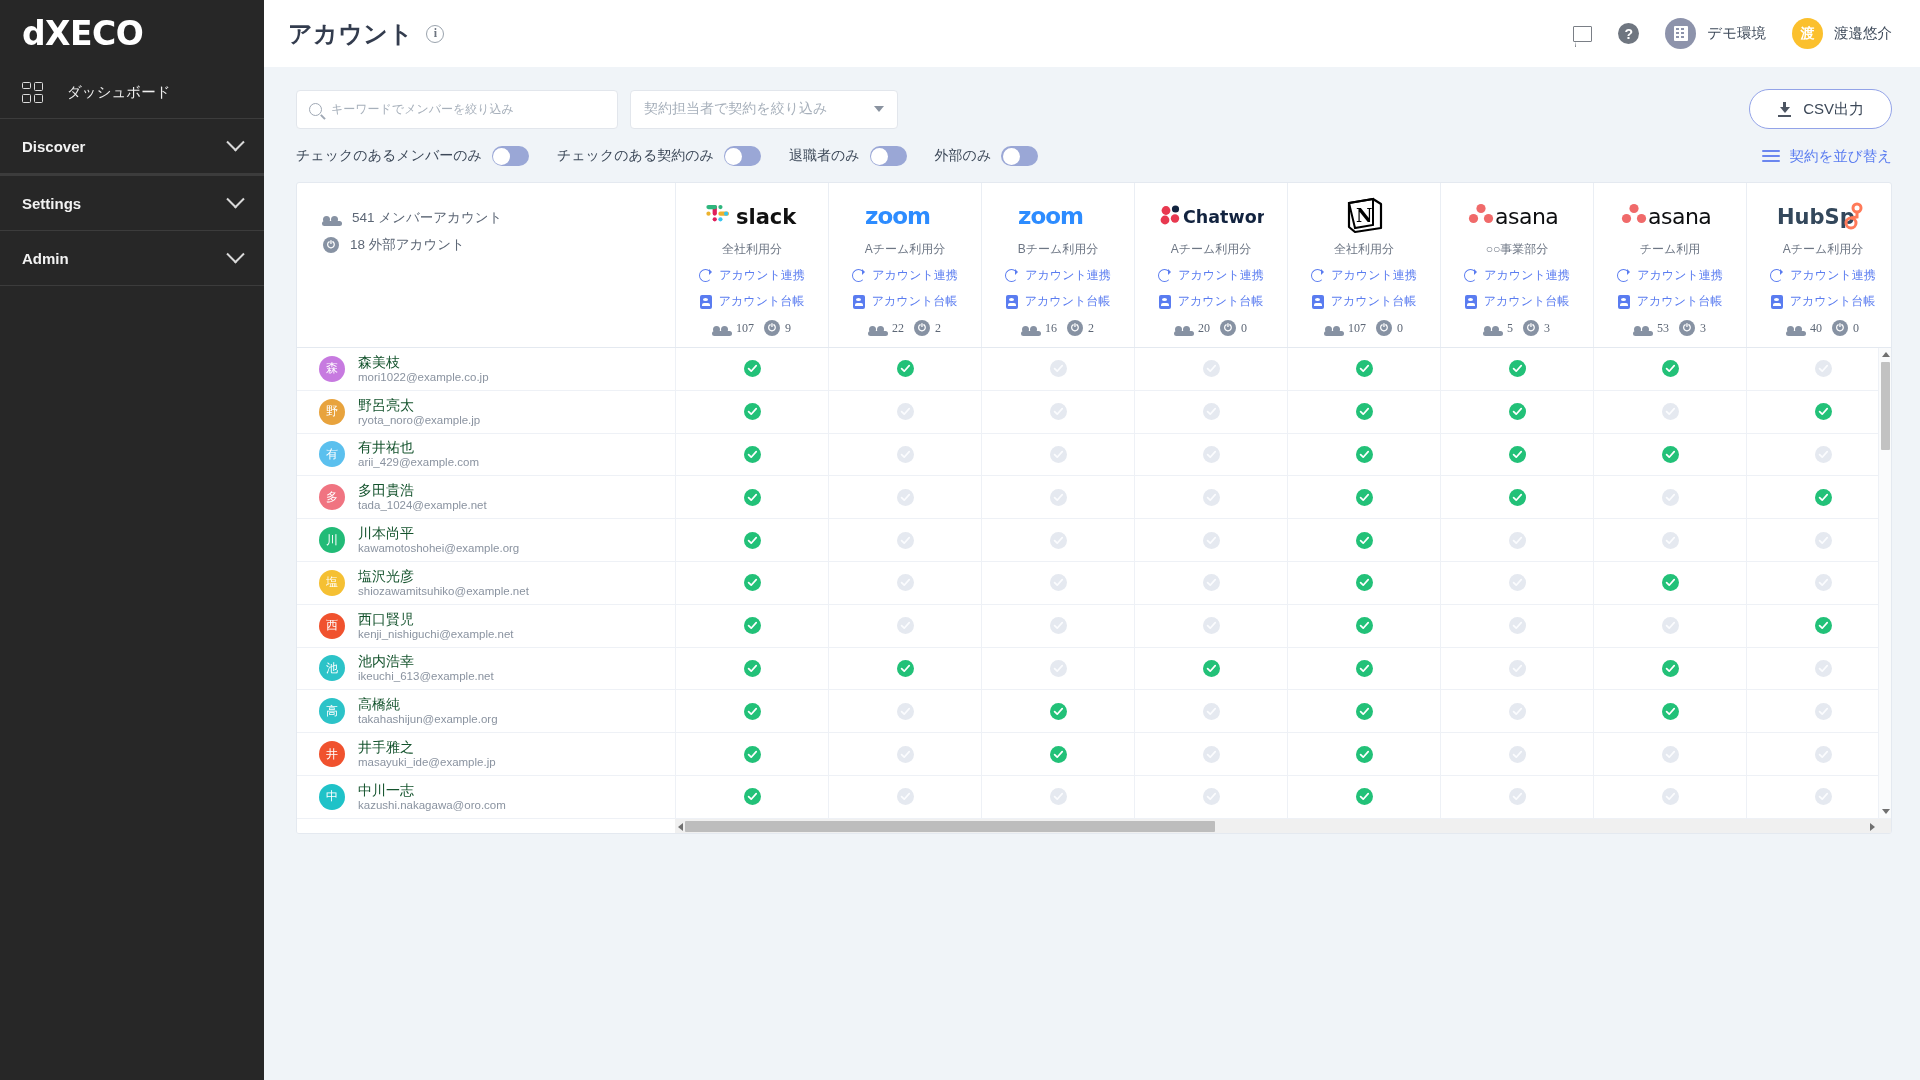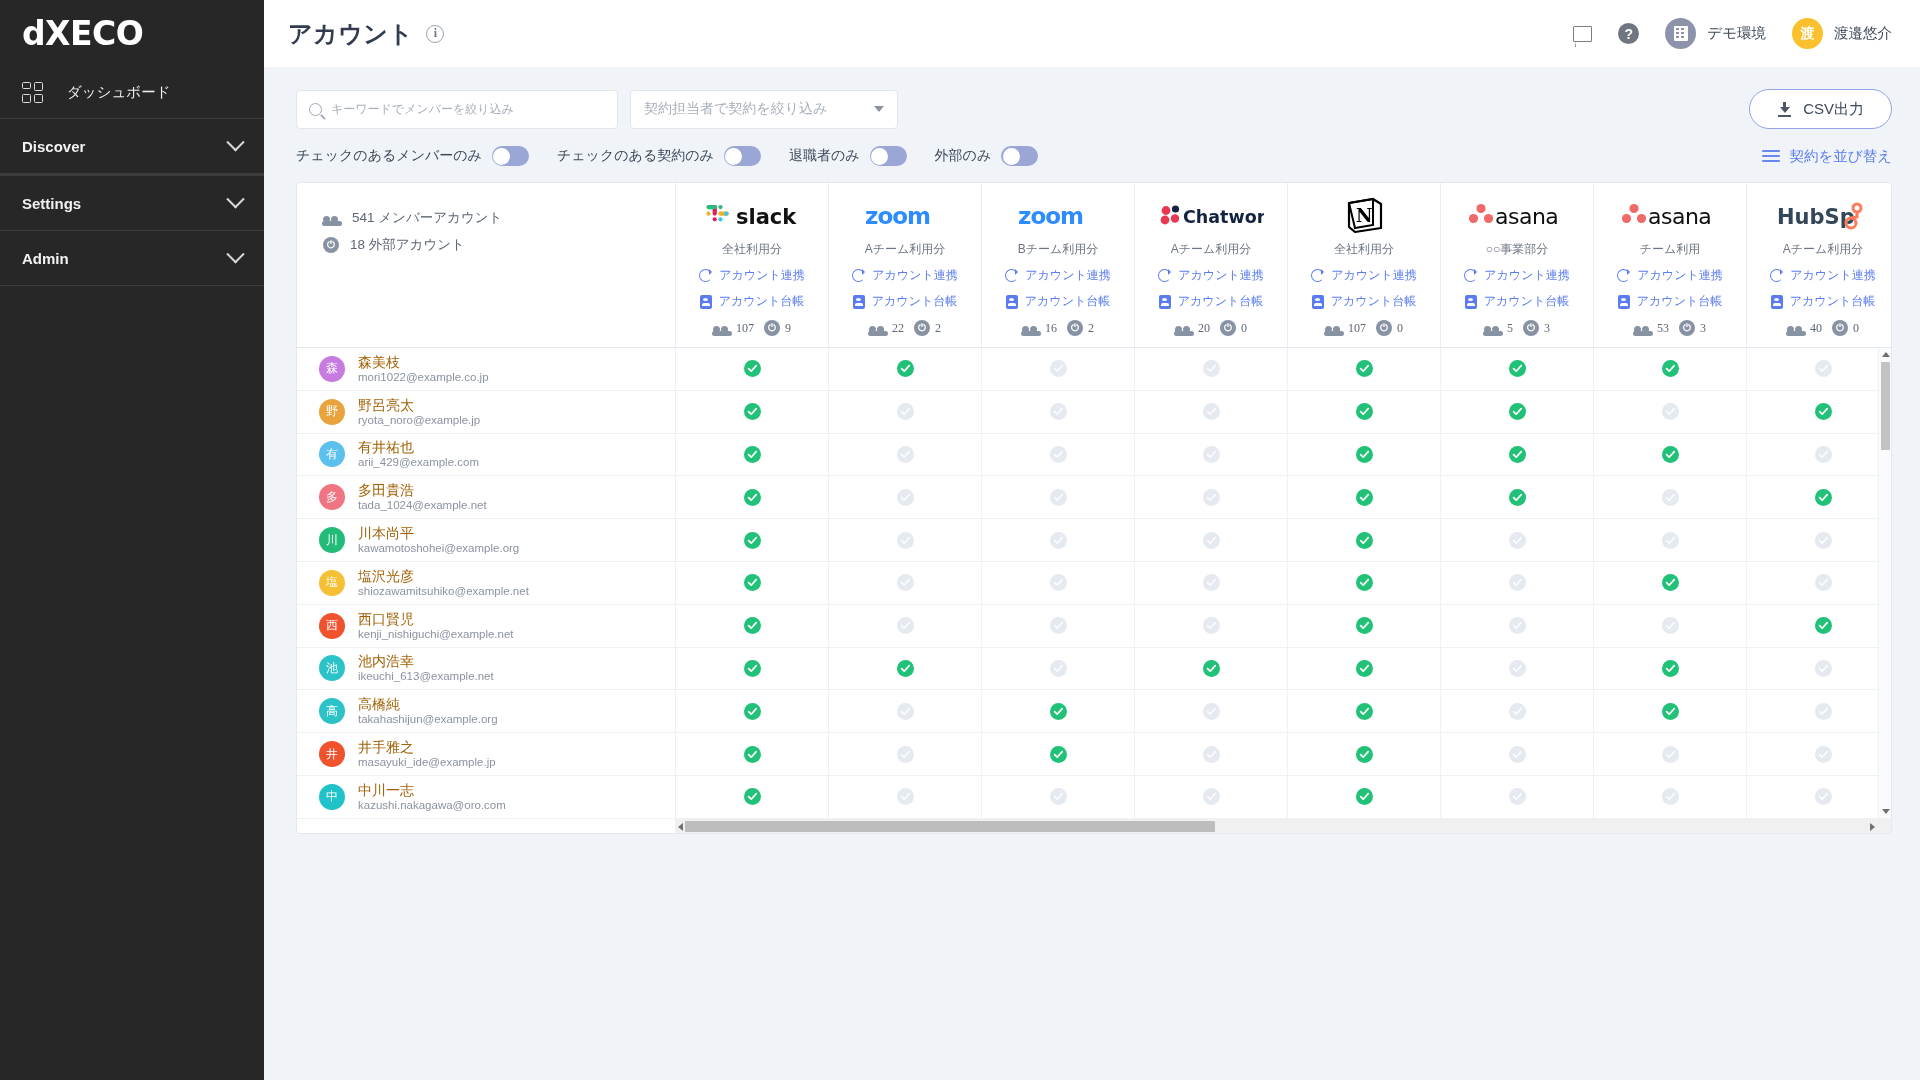--- a/index.html
+++ b/index.html
@@ -145,21 +145,21 @@
   .tb-left { width: 378px; min-width: 378px; }
   .tb-scroll { flex: 1; overflow: hidden; }
   .rows-left, .rows-right { display: flex; flex-direction: column; }
   .row-l {
     height: 42.8px; display: flex; align-items: center; gap: 13px; padding-left: 22px;
     border-bottom: 1px solid #eef1f6; cursor: pointer;
   }
   .av { width: 26px; height: 26px; border-radius: 50%; color: #fff; font-size: 12px;
     display: flex; align-items: center; justify-content: center; flex-shrink: 0; }
   .who { display: flex; flex-direction: column; gap: 1px; }
-  .who .nm { font-size: 14px; color: #a16207; line-height: 1.15; }
+  .who .nm { font-size: 14px; color: #14532d; line-height: 1.15; }
   .who .em { font-size: 11.5px; color: #8a93a0; line-height: 1.15; }
   .row-r { height: 42.8px; display: flex; border-bottom: 1px solid #eef1f6; }
   .cell { width: 153px; min-width: 153px; border-left: 1px solid #eef1f6; display: flex; align-items: center; justify-content: center; }
   .chk { width: 17px; height: 17px; border-radius: 50%; display: flex; align-items: center; justify-content: center; }
   .chk.on { background: #22c178; }
   .chk.off { background: #e5e9f0; }
   .chk svg { display: block; }
 
   .vscroll { position: absolute; right: 0; top: 0; width: 13px; height: 100%; background: #fafbfc; border-left: 1px solid #eef1f6; }
   .vthumb { position: absolute; right: 1.5px; top: 14px; width: 9px; height: 88px; background: #c2c2c2; border-radius: 1px; }

